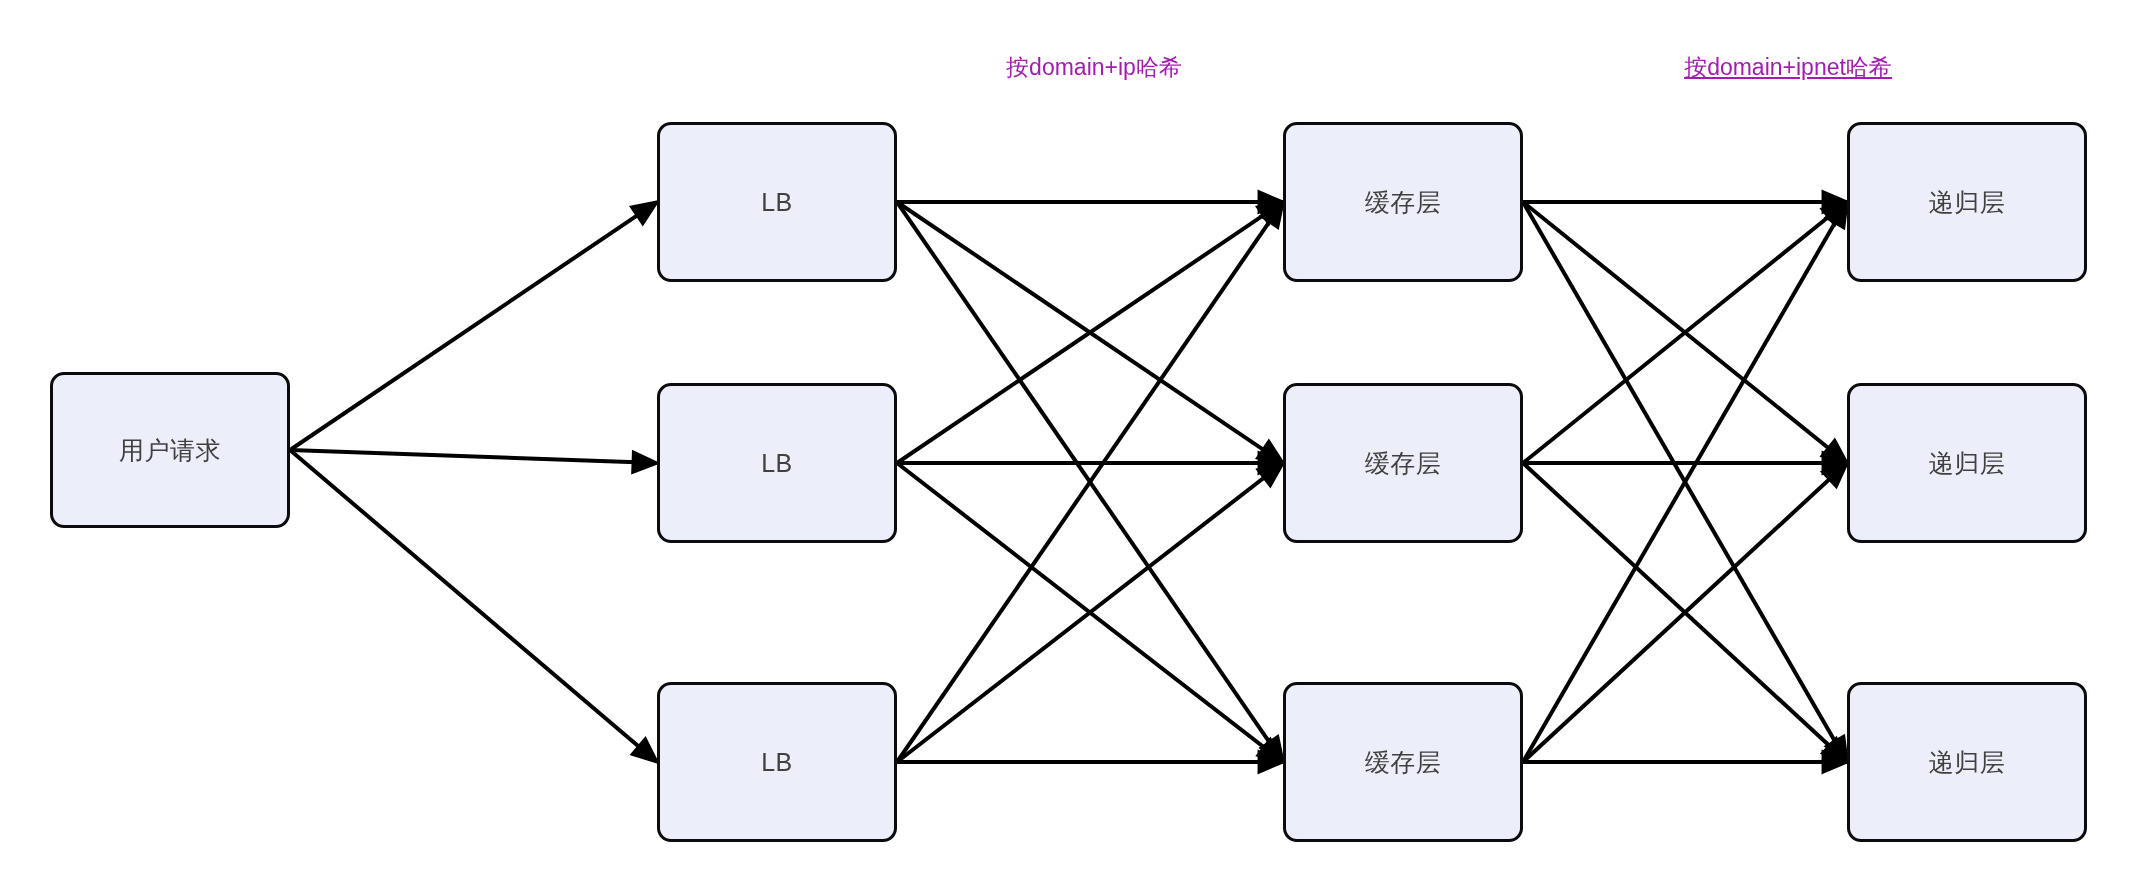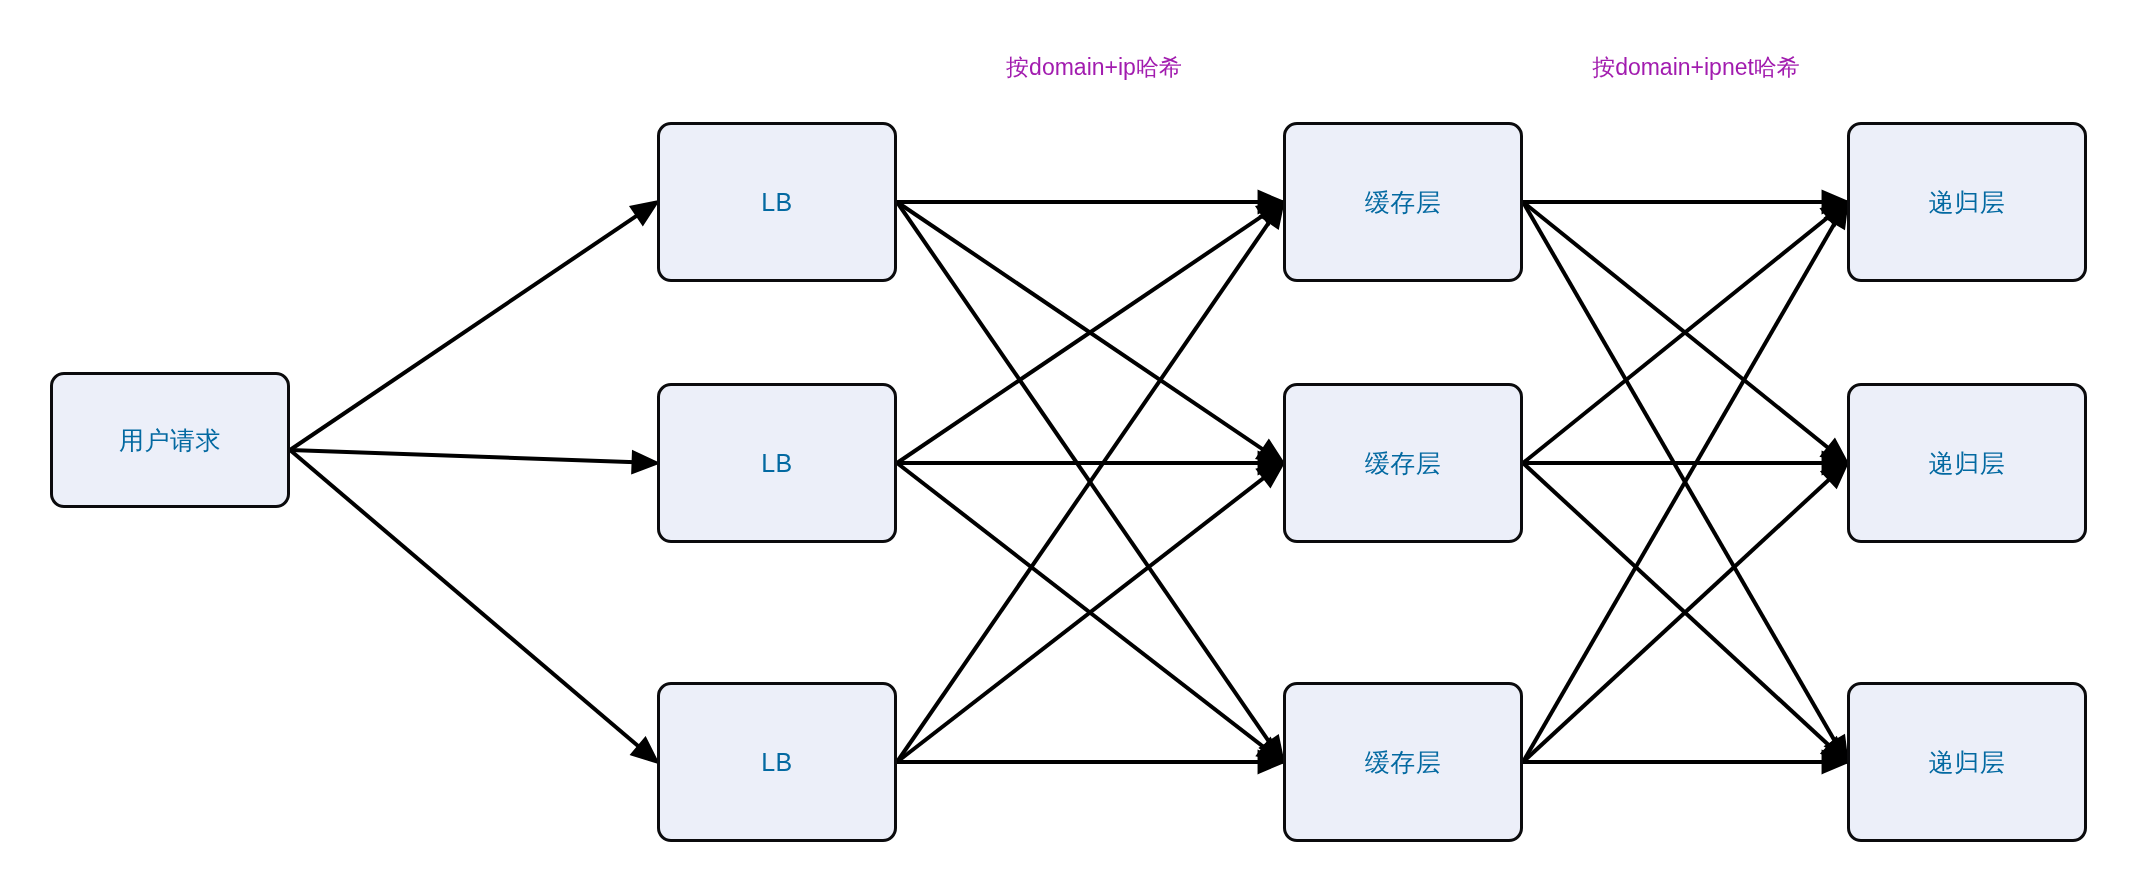--- a/index.html
+++ b/index.html
@@ -25,21 +25,21 @@
   }
   .node {
     position: absolute;
     box-sizing: border-box;
     display: flex;
     align-items: center;
     justify-content: center;
     border: 3px solid #0b0b0d;
     border-radius: 14px;
     background: #eceff9;
-    color: #0369a1;
+    color: #404040;
     font-size: 25px;
     letter-spacing: 0.5px;
     line-height: 1;
     user-select: none;
   }
   .node-label {
     display: block;
     white-space: nowrap;
   }
   .edge-label {
@@ -94,21 +94,21 @@
       <line x1="1523" y1="463" x2="1836.7115344339431" y2="752.5053975177439" stroke="#000000" stroke-width="4" stroke-linecap="butt"></line>
       <path d="M 1822.5346004503951 753.1997599533768 L 1847 762 L 1836.2676977857543 738.3184103324525 Z" fill="#000000" stroke="#000000" stroke-width="3" stroke-linejoin="miter"></path>
       <line x1="1523" y1="762" x2="1839.9889044780305" y2="214.11794287747801" stroke="#000000" stroke-width="4" stroke-linecap="butt"></line>
       <path d="M 1843.7709905744732 227.79871117187562 L 1847 202 L 1826.2434648721878 217.65778558698184 Z" fill="#000000" stroke="#000000" stroke-width="3" stroke-linejoin="miter"></path>
       <line x1="1523" y1="762" x2="1836.7115344339431" y2="472.4946024822561" stroke="#000000" stroke-width="4" stroke-linecap="butt"></line>
       <path d="M 1836.2676977857543 486.68158966754754 L 1847 463 L 1822.5346004503951 471.8002400466233 Z" fill="#000000" stroke="#000000" stroke-width="3" stroke-linejoin="miter"></path>
       <line x1="1523" y1="762" x2="1833" y2="762" stroke="#000000" stroke-width="4" stroke-linecap="butt"></line>
       <path d="M 1823.052414155925 772.1248769000249 L 1847 762 L 1823.052414155925 751.8751230999751 Z" fill="#000000" stroke="#000000" stroke-width="3" stroke-linejoin="miter"></path>
     </svg>
   <div id="node-layer">
-      <div class="node" style="left: 50px; top: 372px; width: 240px; height: 136px;">
+      <div class="node" style="left: 50px; top: 372px; width: 240px; height: 156px;">
         <span class="node-label">用户请求</span>
       </div>
       <div class="node" style="left: 657px; top: 122px; width: 240px; height: 160px;">
         <span class="node-label">LB</span>
       </div>
       <div class="node" style="left: 657px; top: 383px; width: 240px; height: 160px;">
         <span class="node-label">LB</span>
       </div>
       <div class="node" style="left: 657px; top: 682px; width: 240px; height: 160px;">
         <span class="node-label">LB</span>
@@ -127,15 +127,15 @@
       </div>
       <div class="node" style="left: 1847px; top: 383px; width: 240px; height: 160px;">
         <span class="node-label">递归层</span>
       </div>
       <div class="node" style="left: 1847px; top: 682px; width: 240px; height: 160px;">
         <span class="node-label">递归层</span>
       </div>
     </div>
   <div id="label-layer">
       <div class="edge-label" style="left: 1094px; top: 56px;">按domain+ip哈希</div>
-      <div class="edge-label" style="left: 1696px; top: 56px;">按domain+ipnet哈希</div>
+      <div class="edge-label" style="left: 1788px; top: 56px; text-decoration: underline;">按domain+ipnet哈希</div>
     </div>
 </div>
 
 </body></html>

